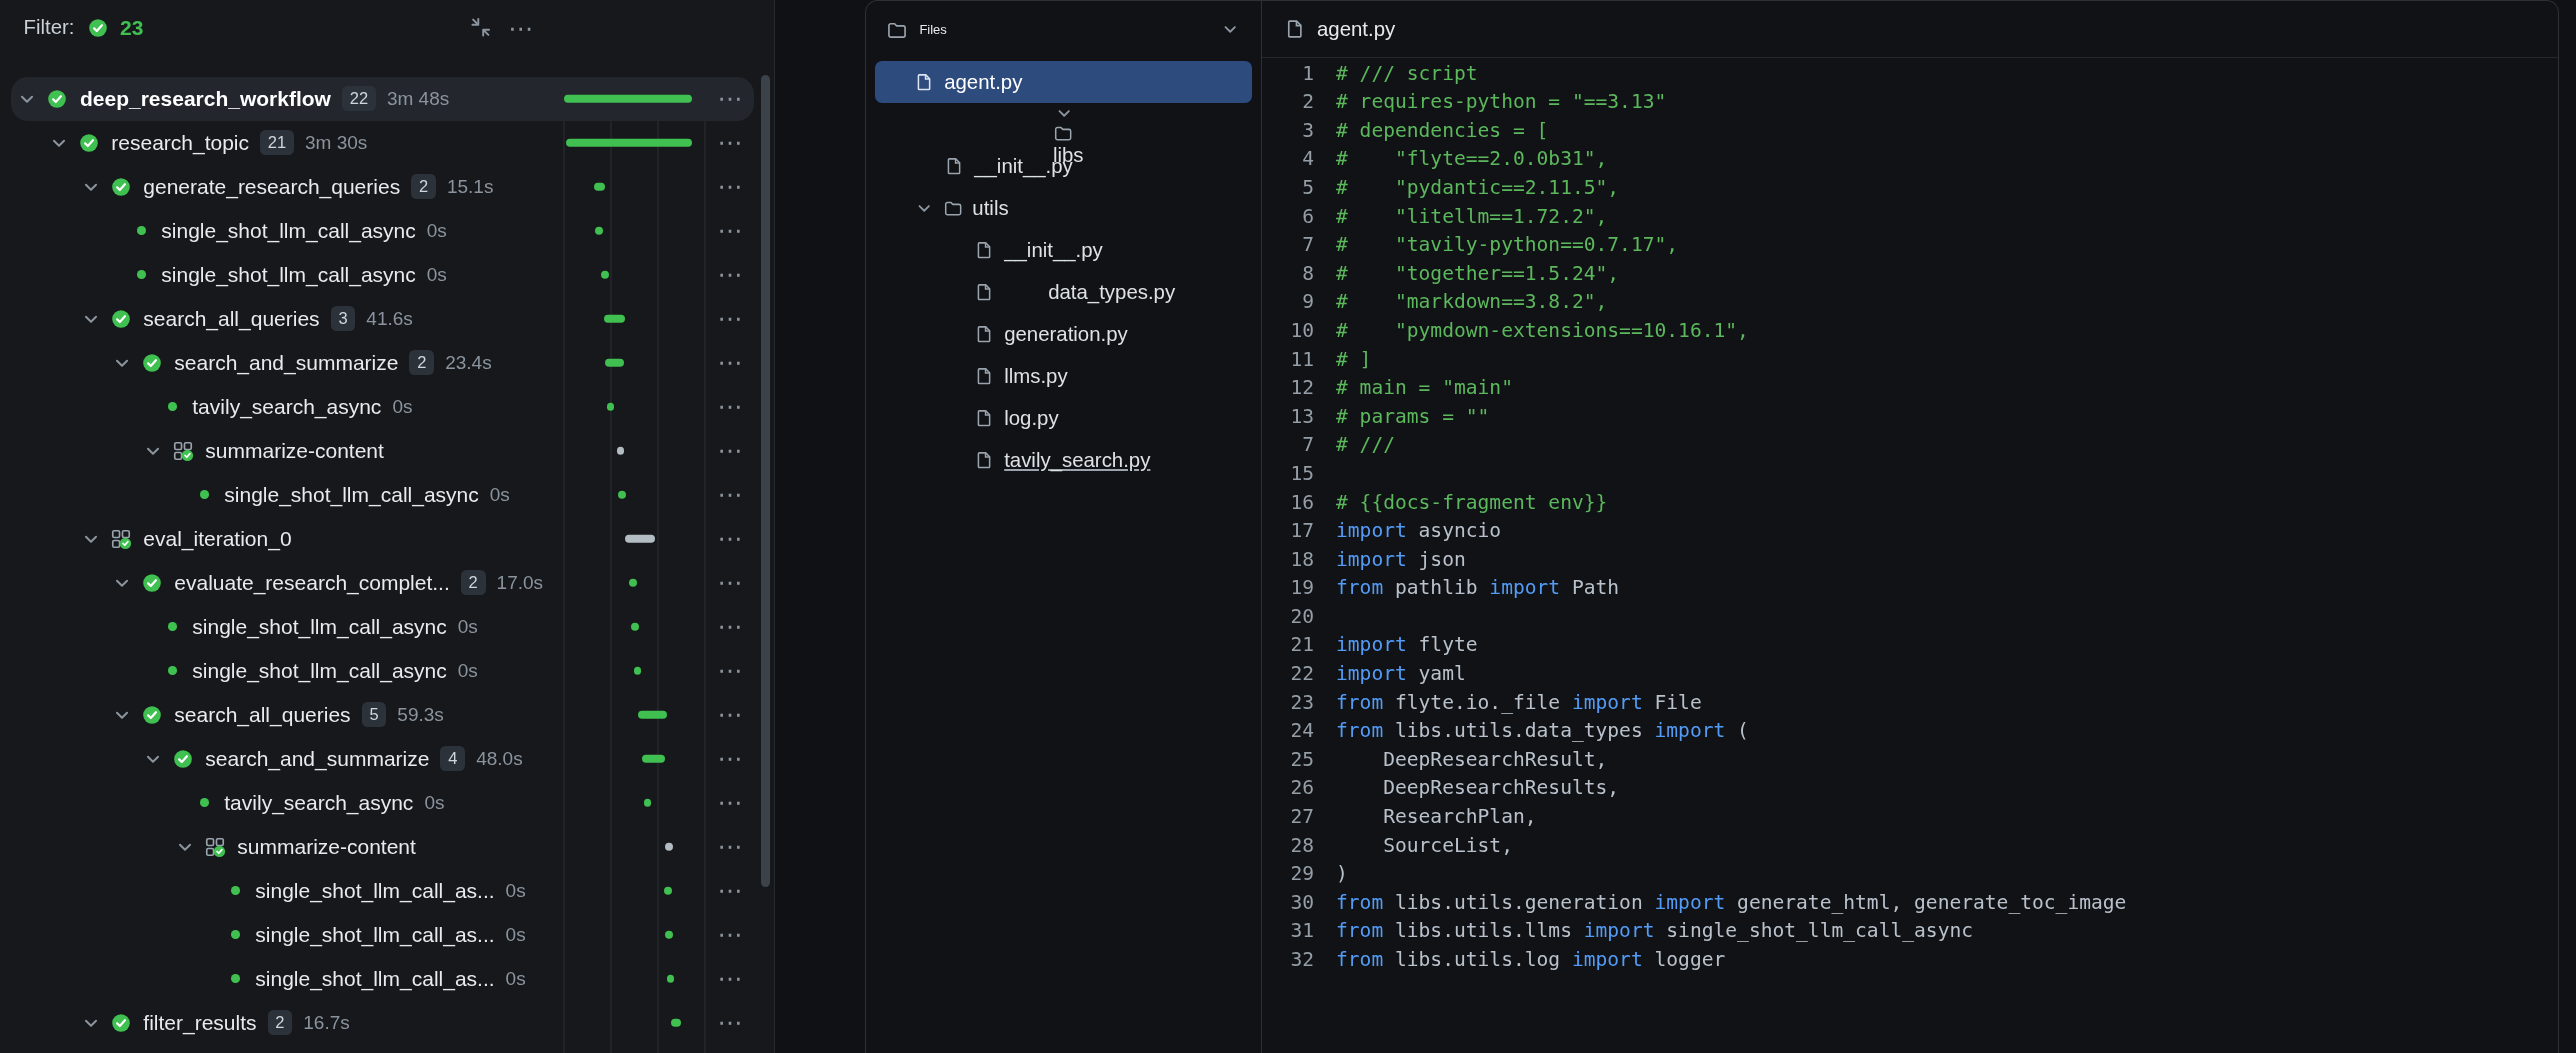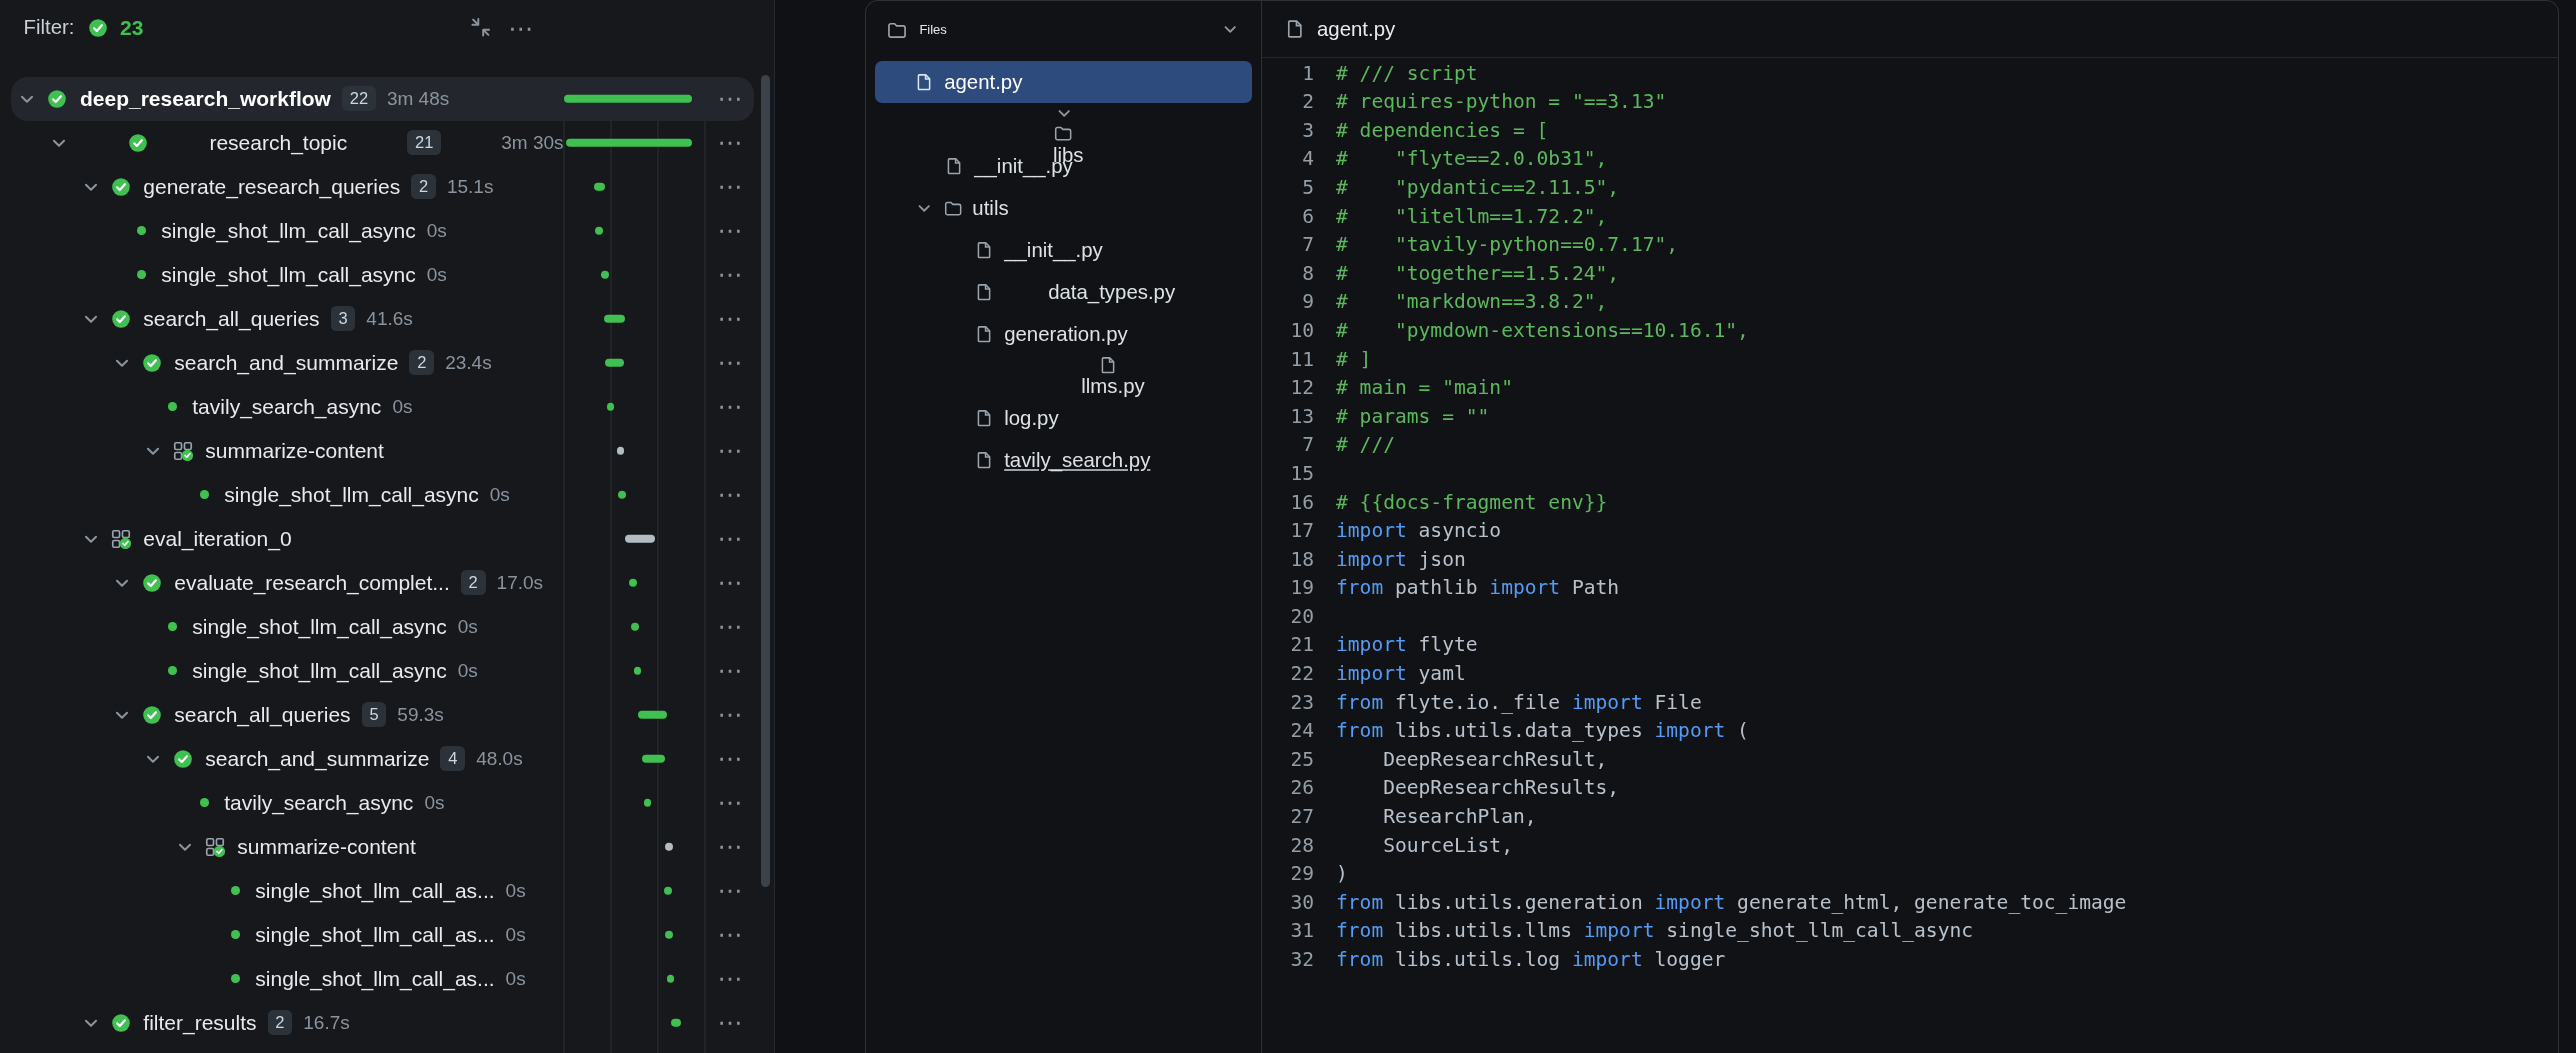--- a/index.html
+++ b/index.html
@@ -114,21 +114,21 @@
             <span class="label bold">deep_research_workflow</span>
             <span class="badge">22</span>
             <span class="duration">3m 48s</span>
           </div>
           <div class="timeline-cell">
             <div class="bar green" style="left: 0%; width: 90%;"></div>
           </div>
           <div class="row-menu">⋯</div>
         </div>
         <div class="tree-row">
-          <div class="row-main" style="padding-left: 36px; justify-content: space-between;">
+          <div class="row-main" style="padding-left: 36px;">
             <span class="chev">
               <svg viewBox="0 0 24 24" width="22" height="22">
                 <path d="M6.5 9.5l5.5 5.5 5.5-5.5" fill="none" stroke="currentColor" stroke-width="2.2" stroke-linecap="round" stroke-linejoin="round"></path>
               </svg>
             </span>
             <span class="status">
               <svg viewBox="0 0 24 24" width="22" height="22">
                 <circle cx="12" cy="12" r="9.6" fill="#3fc050"></circle>
                 <path d="M7.8 12.4l2.9 2.9 5.6-6.3" fill="none" stroke="#ffffff" stroke-width="2.4" stroke-linecap="round" stroke-linejoin="round"></path>
               </svg>
@@ -570,21 +570,21 @@
             </div>
             <div class="file-row" style="padding-left: 99px;">
               <span class="fr-icon">
                 <svg viewBox="0 0 24 24" width="20.4" height="20.4">
                   <path d="M6.2 3.4h7.6l4.6 4.6v11.6c0 .6-.4 1-1 1H6.2c-.6 0-1-.4-1-1V4.4c0-.6.4-1 1-1z" fill="none" stroke="currentColor" stroke-width="1.8"></path>
                   <path d="M13.6 3.7v4.6h4.6" fill="none" stroke="currentColor" stroke-width="1.8"></path>
                 </svg>
               </span>
               <span class="file-name">generation.py</span>
             </div>
-            <div class="file-row" style="padding-left: 99px; flex-direction: column;">
+            <div class="file-row" style="padding-left: 99px;">
               <span class="fr-icon">
                 <svg viewBox="0 0 24 24" width="20.4" height="20.4">
                   <path d="M6.2 3.4h7.6l4.6 4.6v11.6c0 .6-.4 1-1 1H6.2c-.6 0-1-.4-1-1V4.4c0-.6.4-1 1-1z" fill="none" stroke="currentColor" stroke-width="1.8"></path>
                   <path d="M13.6 3.7v4.6h4.6" fill="none" stroke="currentColor" stroke-width="1.8"></path>
                 </svg>
               </span>
               <span class="file-name">llms.py</span>
             </div>
             <div class="file-row" style="padding-left: 99px;">
               <span class="fr-icon">

